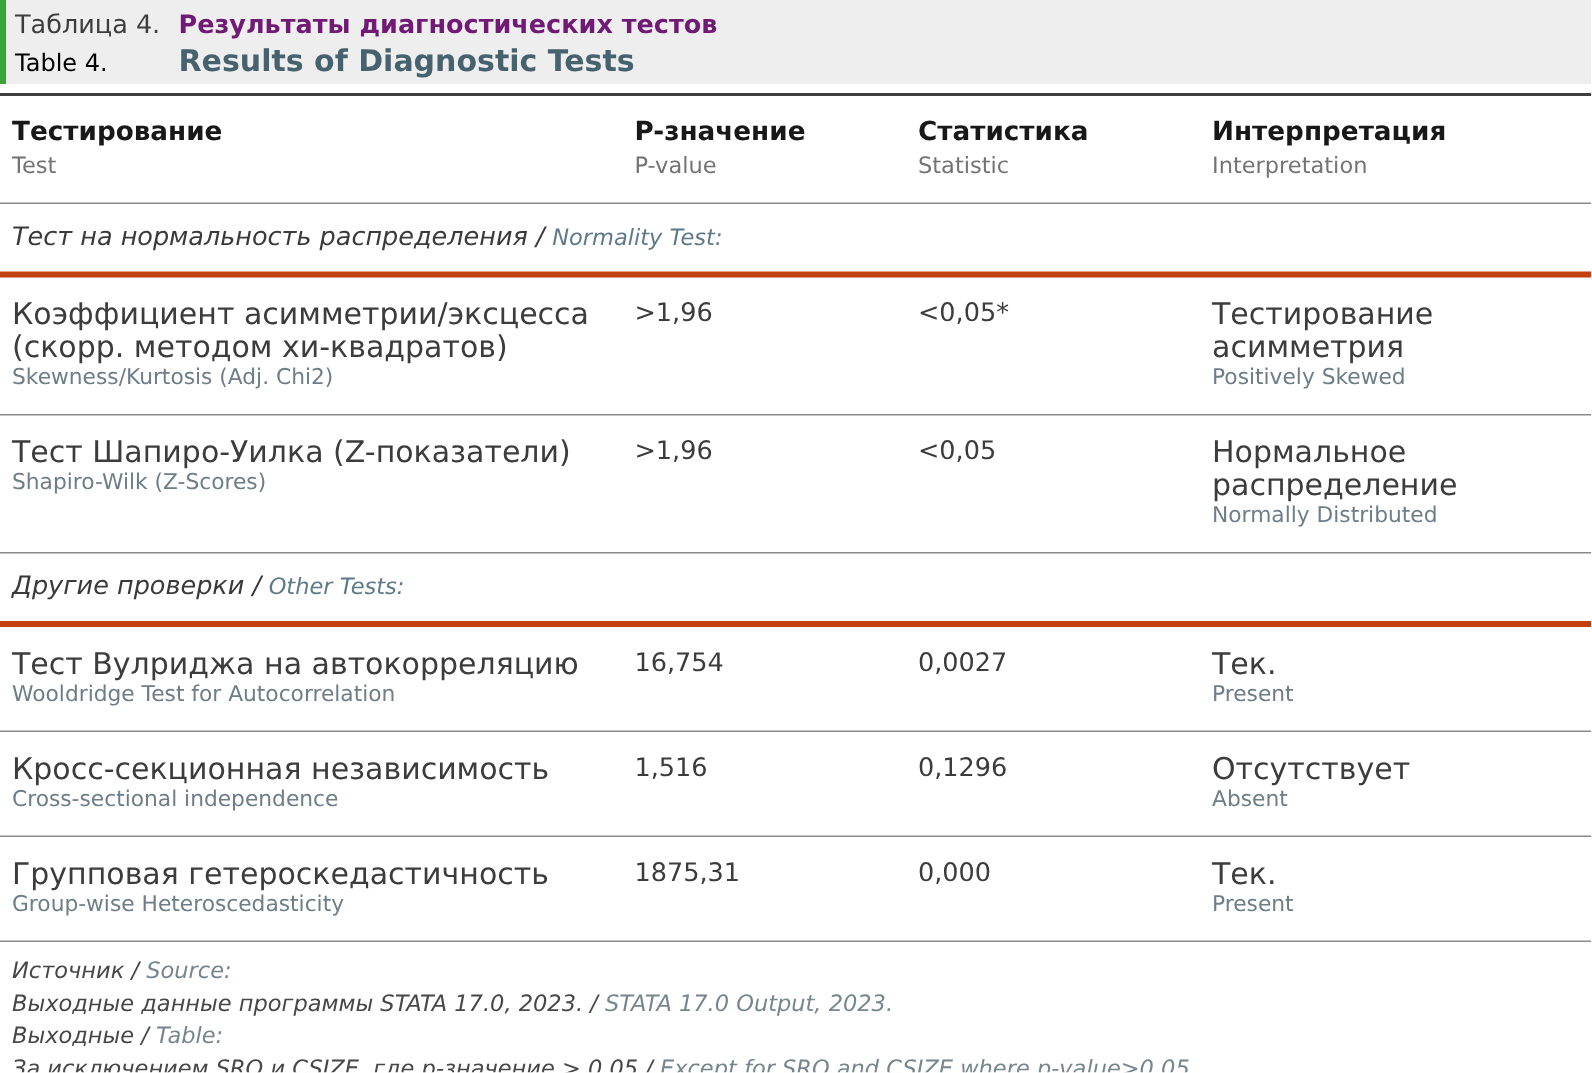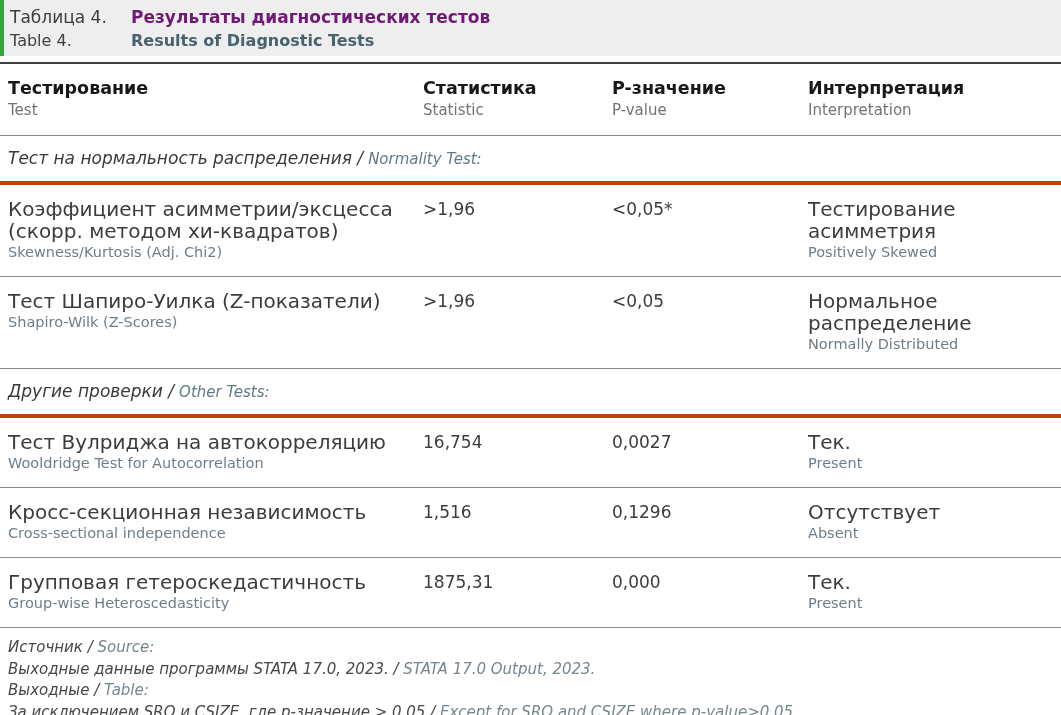--- a/index.html
+++ b/index.html
@@ -20,26 +20,25 @@
   .titlebar {
     height: 56px;
     background: #eeeeee;
     border-left: 4px solid #3aa43a;
     padding: 5px 0 0 6px;
   }
   .title-line {
     display: grid;
     grid-template-columns: 109px 1fr;
     align-items: baseline;
-    gap: 12px;
   }
   .title-ru-prefix { font-size: 17px; line-height: 24px; color: #3d3d3d; }
   .title-ru-main   { font-size: 17px; line-height: 24px; font-weight: bold; color: #701a75; }
-  .title-en-prefix { font-size: 16px; line-height: 23px; color: #404040; }
-  .title-en-main   { font-size: 16px; line-height: 23px; font-weight: bold; color: #47626f; }
+  .title-en-prefix { font-size: 16px; line-height: 23px; color: #000000; }
+  .title-en-main   { font-size: 20px; line-height: 23px; font-weight: bold; color: #47626f; }
 
   .title-rule { margin-top: 6px; border-top: 2px solid #3f3f3f; }
 
   
   .trow {
     display: grid;
     grid-template-columns: 412px 178px 185px 1fr;
     gap: 11px;
   }
   .trow > div:first-child { padding-left: 8px; }
@@ -84,26 +83,26 @@
     </div>
   </div>
   <div class="title-rule"></div>
 
   <div class="trow thead">
     <div>
       <div class="th-ru">Тестирование</div>
       <div class="th-en">Test</div>
     </div>
     <div>
+      <div class="th-ru">P-значение</div>
+      <div class="th-en">P-value</div>
+    </div>
+    <div>
       <div class="th-ru">Статистика</div>
       <div class="th-en">Statistic</div>
-    </div>
-    <div>
-      <div class="th-ru">P-значение</div>
-      <div class="th-en">P-value</div>
     </div>
     <div>
       <div class="th-ru">Интерпретация</div>
       <div class="th-en">Interpretation</div>
     </div>
   </div>
 
   <div class="section-row">
     <span class="section-ru">Тест на нормальность распределения /</span>
     <span class="section-en">Normality Test:</span>

